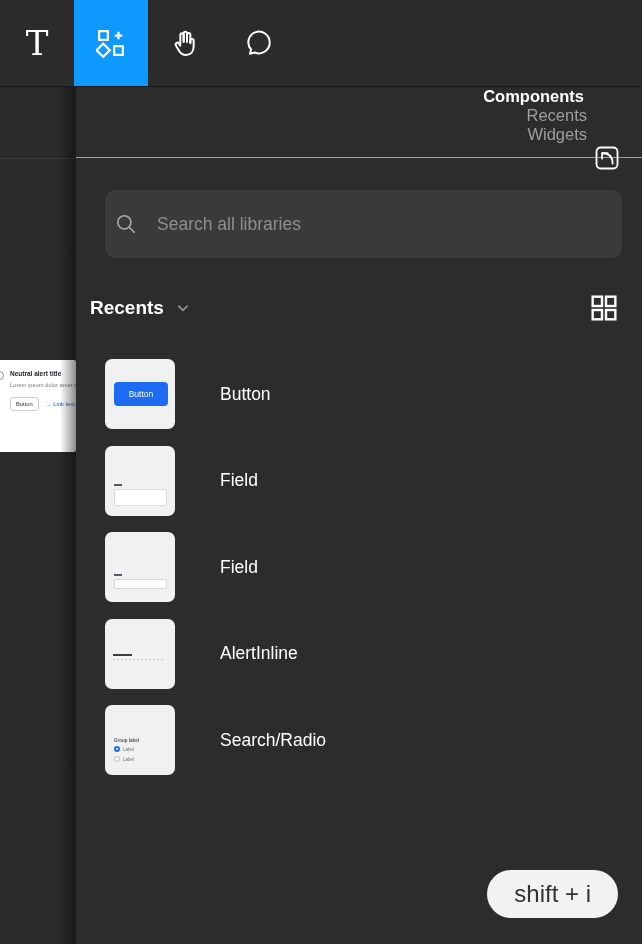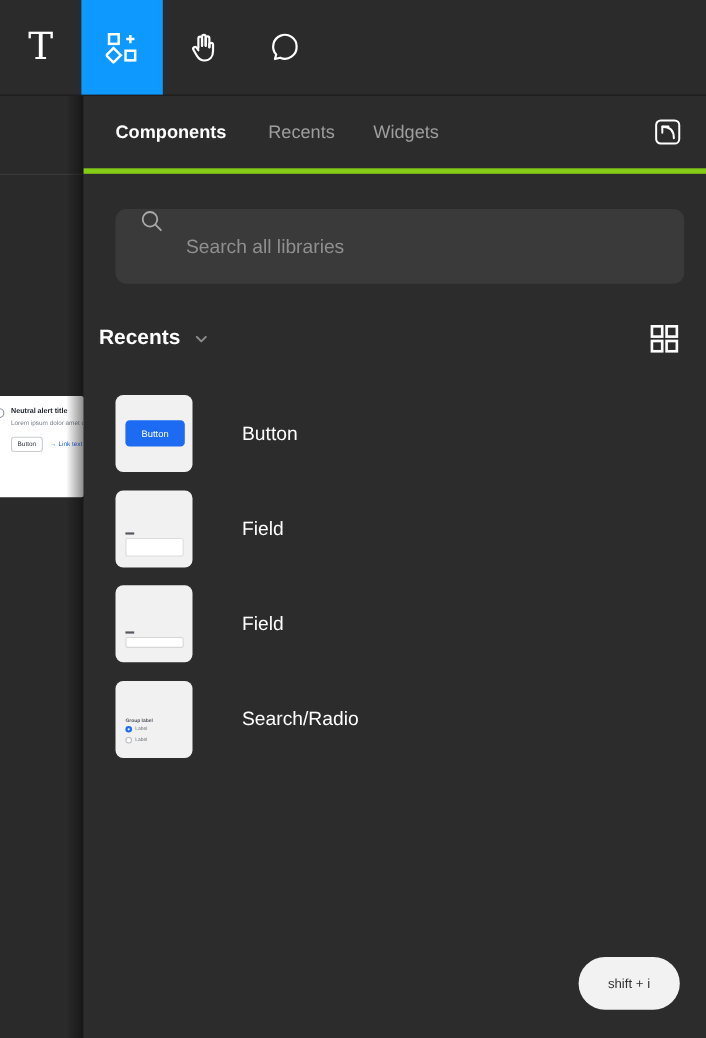--- a/index.html
+++ b/index.html
@@ -28,29 +28,29 @@
   .preview-title { font-size:6.5px; font-weight:bold; color:#20242c; white-space:nowrap; }
   .preview-body  { font-size:5.8px; color:#7a8089; margin-top:5px; white-space:nowrap; }
   .preview-actions { display:flex; align-items:center; gap:7px; margin-top:9px; }
   .preview-btn { font-size:5.8px; color:#30343c; border:1px solid #c9cdd3; border-radius:3px;
                  padding:3px 5px; background:#fff; white-space:nowrap; }
   .preview-link { font-size:5.8px; color:#2264e5; white-space:nowrap; }
 
   
   .panel { position:absolute; left:76px; top:87px; right:0; bottom:0;
            background:#2c2c2c; z-index:20; }
-  .panel-tabs { height:71px; display:flex; align-items:center; padding:0 20px 0 29px;
-                border-bottom:5px solid #84cc16; }
+  .panel-tabs { height:71px; display:flex; align-items:flex-end; padding:0 20px 0 29px;
+                border-bottom:1px solid #84cc16;flex-direction:column; }
   .tab { font-size:16.5px; color:#9e9e9e; margin-right:35px; cursor:pointer; }
   .tab.active { color:#ffffff; font-weight:bold; margin-right:38px; }
   .detach-btn { margin-left:auto; width:30px; height:30px; display:flex; align-items:center;
                 justify-content:center; cursor:pointer; }
 
   .search-bar { margin:32px 20px 0 29px; height:68px; background:#3a3a3a; border-radius:10px;
-                display:flex; padding:0 22px; }
+                display:flex; align-items:center; padding:0 10px; }
   .search-input { flex:1; margin-left:20px; background:transparent; border:none; outline:none;
                   color:#e8e8e8; font-size:17.5px; font-family:"Liberation Sans", sans-serif; }
   .search-input::placeholder { color:#8f8f8f; }
 
   .recents-row { margin:34px 22px 0 14px; display:flex; align-items:center; }
   .recents-label { color:#ffffff; font-size:19px; font-weight:bold; cursor:pointer; }
   .recents-chevron { margin-left:12px; cursor:pointer; display:flex; }
   .grid-btn { margin-left:auto; cursor:pointer; display:flex; }
 
   .component-list { margin:27px 0 0 29px; }
@@ -89,21 +89,21 @@
   .mini-radio-head { position:absolute; left:9px; top:33px; font-size:4.5px; color:#51555c; font-weight:bold; }
   .mini-radio-row { position:absolute; left:9px; display:flex; align-items:center; gap:3px; }
   .mini-radio-row .r-on  { width:6px; height:6px; border-radius:50%; background:#1d6bf3; position:relative; }
   .mini-radio-row .r-on:after { content:""; position:absolute; left:2px; top:2px; width:2px; height:2px; border-radius:50%; background:#fff; }
   .mini-radio-row .r-off { width:6px; height:6px; border-radius:50%; background:#fff; border:1px solid #b9bcc2; }
   .mini-radio-row .r-label { font-size:4.5px; color:#6d7178; }
 
   
   .shortcut-pill { position:absolute; right:24px; bottom:26px; height:48px; padding:0 27px;
                    background:#f2f2f2; border-radius:24px; display:flex; align-items:center;
-                   color:#333333; font-size:12px; z-index:40; }
+                   color:#333333; font-size:24px; z-index:40; }
 </style>
 </head>
 <body>
 
 <div class="toolbar">
   <div class="tool-btn">
     <span class="tool-t">T</span>
   </div>
   <div class="tool-btn active">
     <span>
@@ -207,20 +207,27 @@
     </div>
 
     <div class="component-row">
       <div class="thumb">
         <div class="mini-field-label" style="top:42px"></div>
         <div class="mini-input-thin"></div>
       </div>
       <span class="row-label">Field</span>
     </div>
 
+    <div class="component-row">
+      <div class="thumb">
+        <div class="mini-alert-title"></div>
+        <div class="mini-alert-line"></div>
+      </div>
+      <span class="row-label">AlertInline</span>
+    </div>
 
 
     <div class="component-row">
       <div class="thumb">
         <div class="mini-radio-head">Group label</div>
         <div class="mini-radio-row" style="top:41px">
           <span class="r-on"></span>
           <span class="r-label">Label</span>
         </div>
         <div class="mini-radio-row" style="top:51px">

